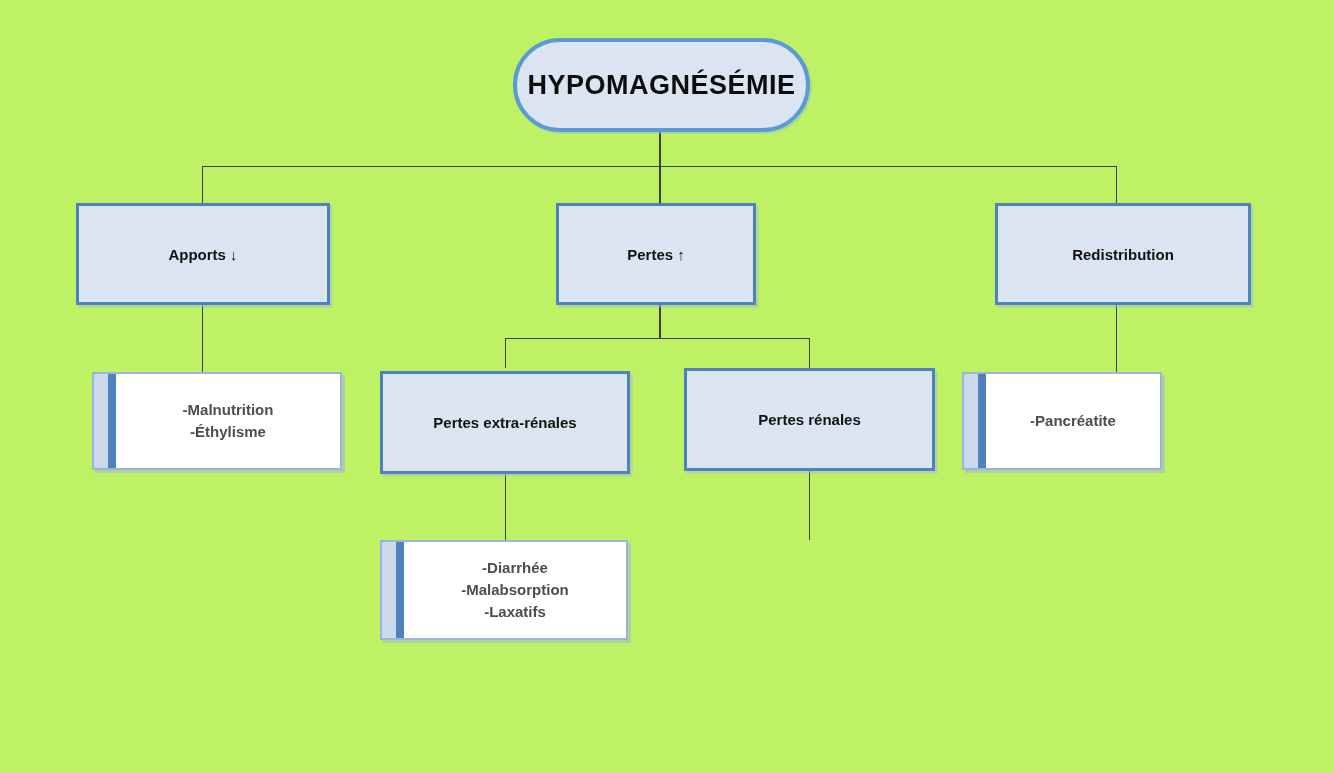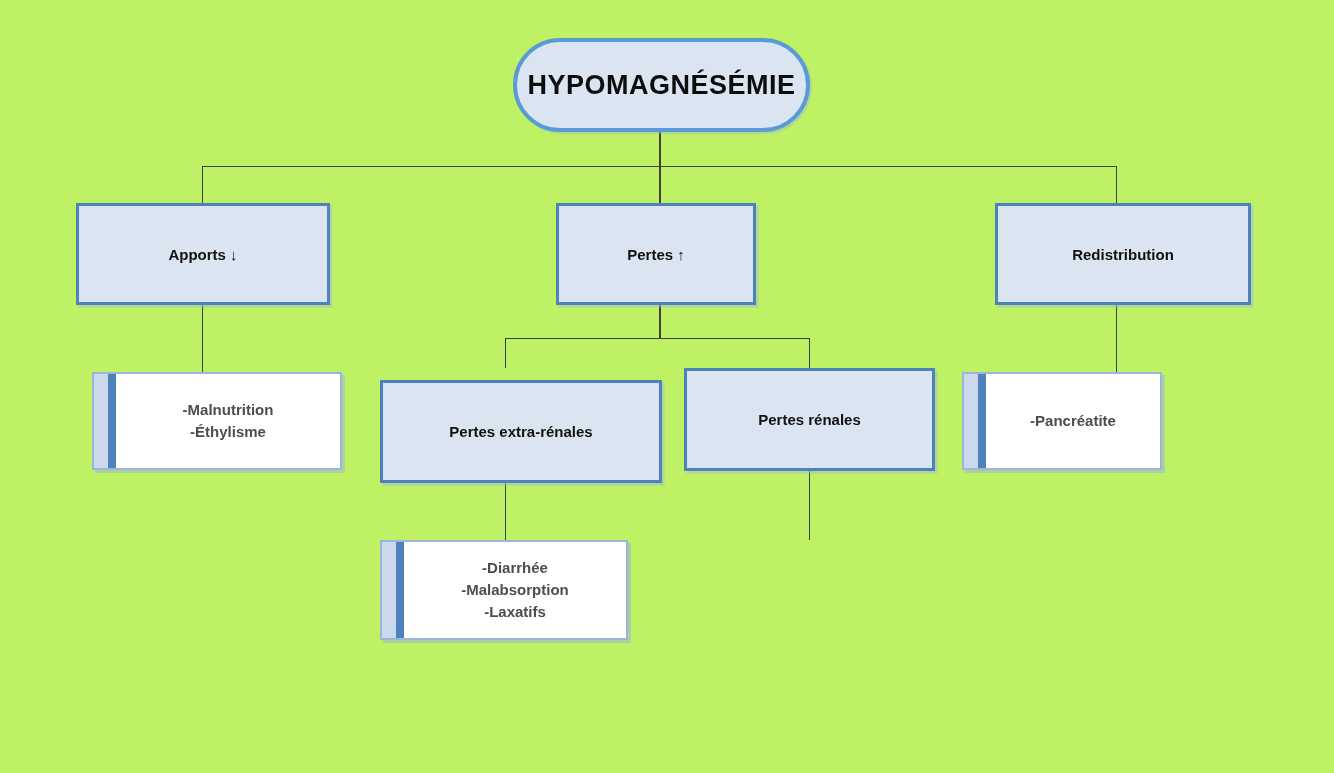--- a/index.html
+++ b/index.html
@@ -120,21 +120,21 @@
   <div class="node" style="left:76px; top:203px; width:254px; height:102px;">
     <span class="label">Apports ↓</span>
   </div>
   <div class="node" style="left:556px; top:203px; width:200px; height:102px;">
     <span class="label">Pertes ↑</span>
   </div>
   <div class="node" style="left:988px; top:203px; width:256px; height:102px;margin-left:7px;">
     <span class="label">Redistribution</span>
   </div>
 
-  <div class="node" style="left:380px; top:380px; width:282px; height:103px;">
+  <div class="node" style="left:380px; top:371px; width:250px; height:103px;">
     <span class="label">Pertes extra-rénales</span>
   </div>
   <div class="node" style="left:684px; top:368px; width:251px; height:103px;">
     <span class="label">Pertes rénales</span>
   </div>
 
   <div class="leaf" style="left:80px; top:372px; width:250px; height:98px;margin-left:12px;">
     <div class="stripe-light"></div>
     <div class="stripe-dark"></div>
     <div class="leaf-content">

